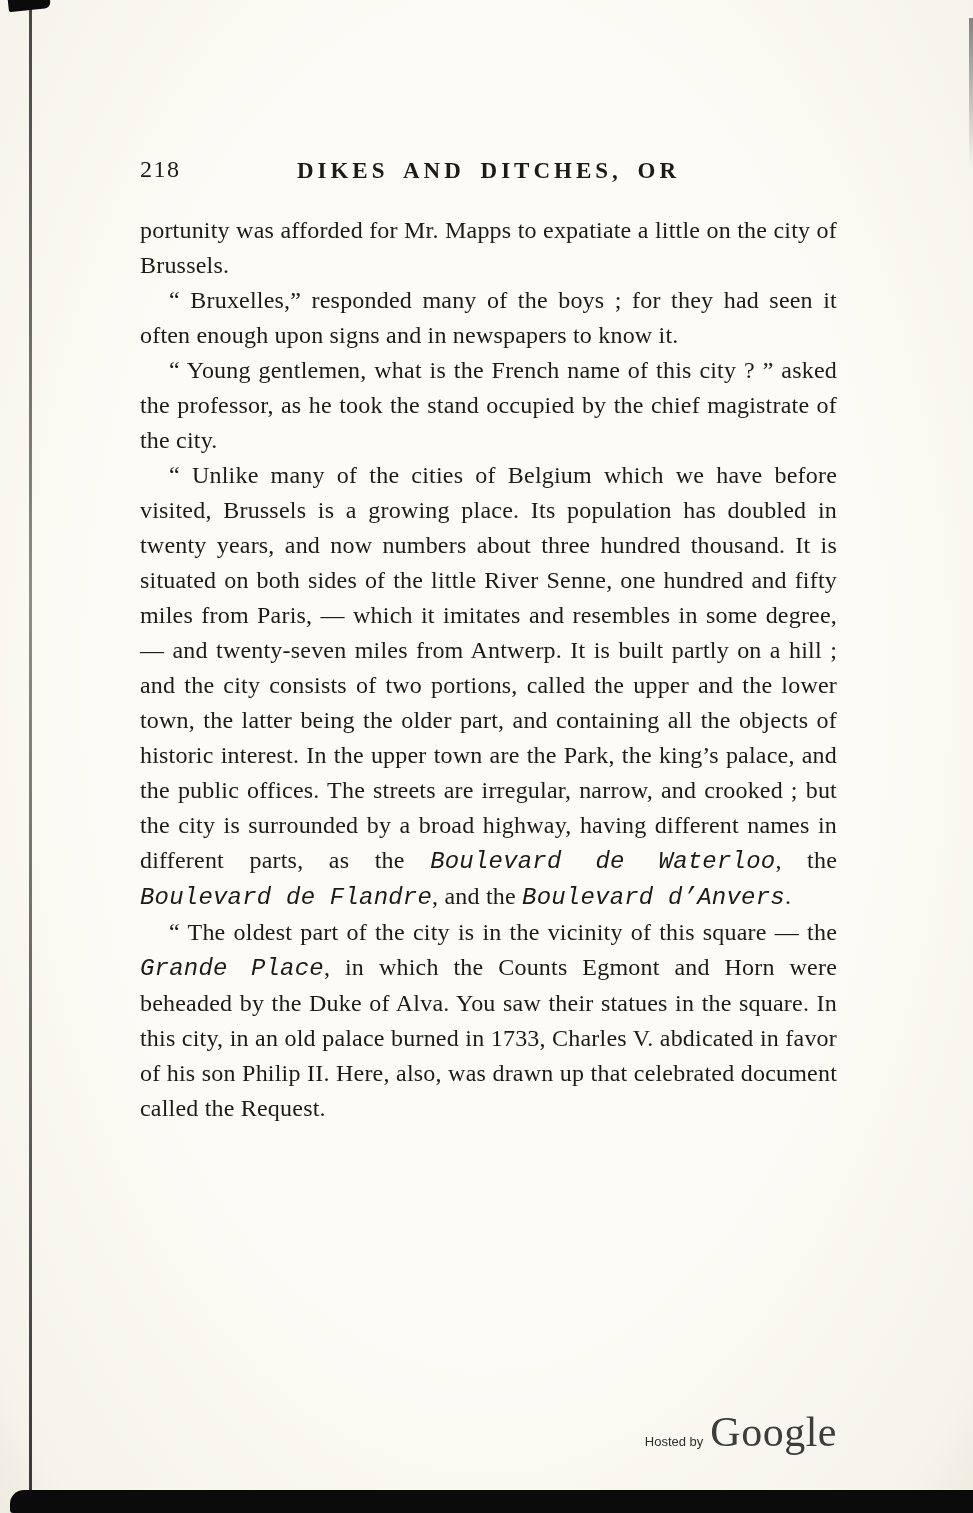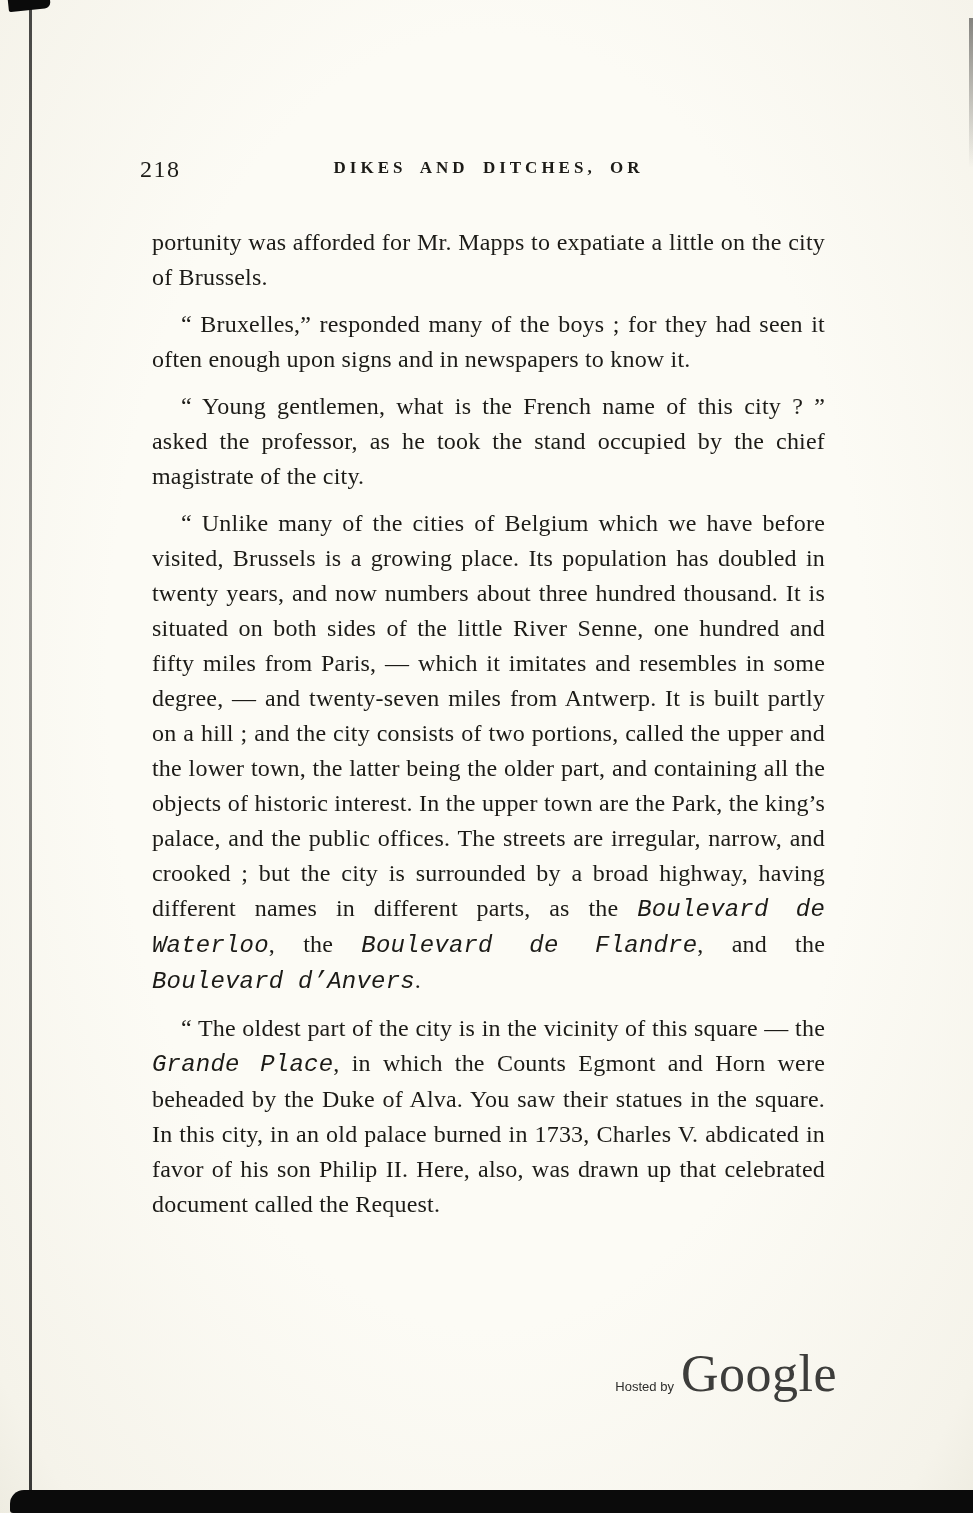--- a/index.html
+++ b/index.html
@@ -56,67 +56,68 @@
   .page-number {
     position: absolute;
     left: 0; top: 4px;
     font-size: 24px;
     letter-spacing: 1.5px;
   }
   .running-header {
     position: absolute;
     left: 0; right: 0; top: 6px;
     text-align: center;
-    font-size: 17px;
+    font-size: 23px;
     font-weight: bold;
     letter-spacing: 4px;
     word-spacing: 6px;
   }
 
   
   .body-block {
     position: absolute;
     top: 213px; left: 140px;
     width: 697px;
     font-size: 24px;
     line-height: 35px;
     text-align: justify;
     letter-spacing: 0.2px;
   }
   .body-block p {
-    margin: 12px;
+    margin: 0;
   }
   .body-block p.indent {
     text-indent: 29px;
   }
   .body-block em {
     font-style: italic;
     font-family: Liberation Mono, monospace;
   }
 
   
   .footer {
     position: absolute;
-    top: 1344px;
+    top: 1392px;
     right: 136px;
     display: flex;
     align-items: baseline;
     gap: 7px;
     text-align: right;
   }
   .hosted-by {
     font-family: "Liberation Sans", "DejaVu Sans", sans-serif;
     font-size: 13px;
     color: #2d2d2b;
   }
   .google-logo {
     font-family: "Liberation Serif", "DejaVu Serif", serif;
-    font-size: 52px;
+    font-size: 42px;
     color: #3d3d3b;
     letter-spacing: 0.5px;
+    margin-top: 16px;
   }
 </style>
 </head>
 <body>
 
 <div class="page">
 
   <div class="edge-left"></div>
   <div class="corner-tl"></div>
   <div class="edge-right"></div>

